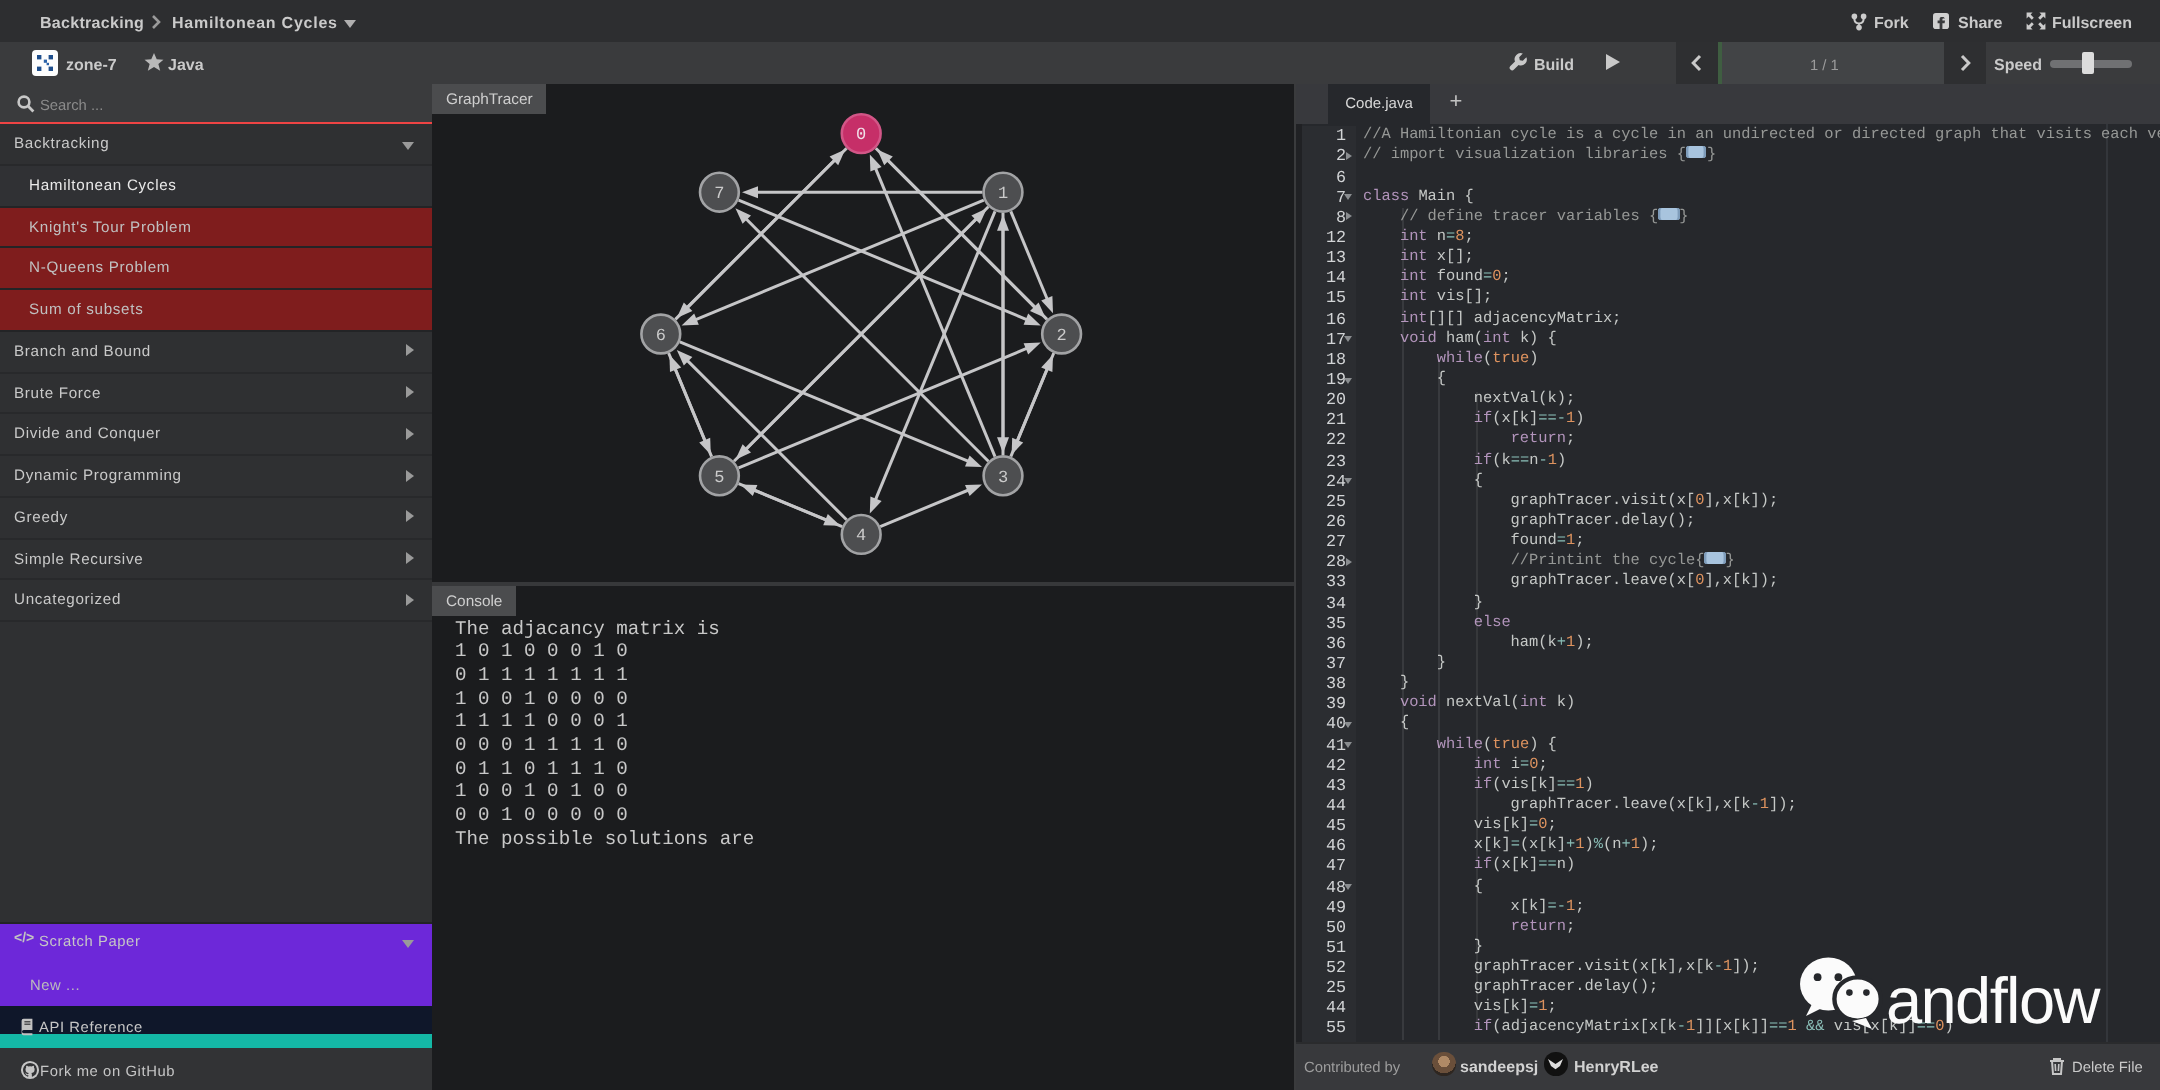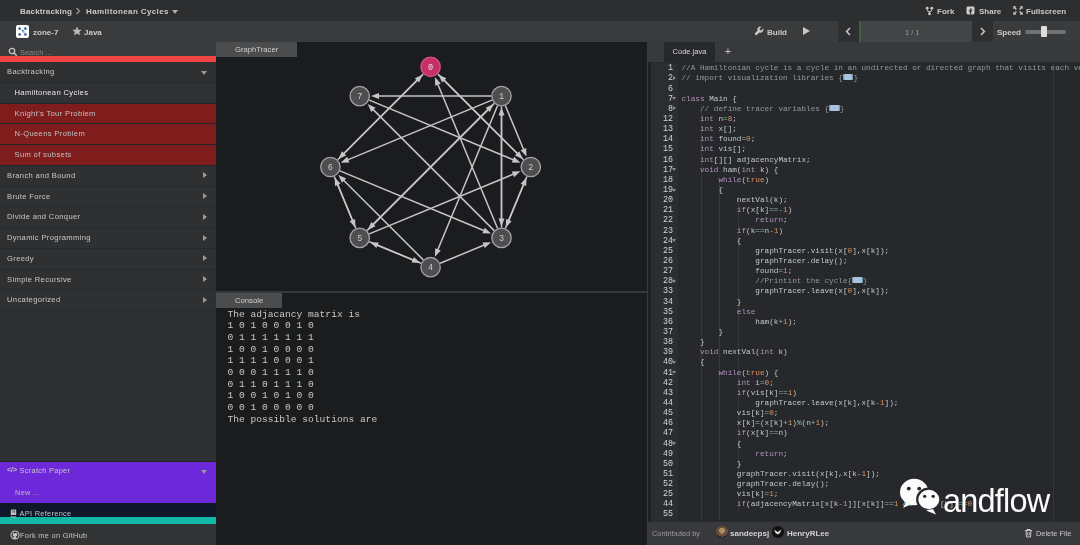--- a/index.html
+++ b/index.html
@@ -5,21 +5,21 @@
 #page{position:relative;width:1080px;height:545px}
 #topbar{position:absolute;left:0;top:0;width:1080px;height:21px;background:#2d2e30}
 #toolbar{position:absolute;left:0;top:21px;width:1080px;height:21px;background:#3a3b3d}
 #sidebar{position:absolute;left:0;top:42px;width:216px;height:503px;background:#2f3032}
 .cat{position:absolute;left:0;width:216px;height:20.75px;background:#2f3032;border-bottom:1px solid #28292b;color:#c9c9c9;font-size:7.6px;letter-spacing:0.35px;line-height:20.3px;padding-left:7px}
 .sub{position:absolute;left:0;width:216px;height:20.75px;background:#7f1d1d;border-bottom:1px solid #232426;color:#c0c0c0;font-size:7.6px;letter-spacing:0.35px;line-height:20.3px;padding-left:14.5px}
 .sub.sel{background:#303134;color:#e9e9e9}
 .car-d{position:absolute;right:9px;top:8.5px;border-left:3.4px solid transparent;border-right:3.4px solid transparent;border-top:4px solid #9a9a9a}
 .car-r{position:absolute;right:9px;top:6.5px;border-top:3.4px solid transparent;border-bottom:3.4px solid transparent;border-left:4px solid #9a9a9a}
 #mid{position:absolute;left:216px;top:42px;width:432px;height:503px;background:#1b1c1e}
-.vtab{position:absolute;background:#4b4c4e;color:#cfcfcf;font-size:7.7px;line-height:15px;height:15px;padding:0 19px}
+.vtab{position:absolute;background:#4b4c4e;color:#cfcfcf;font-size:7.7px;line-height:15px;height:15px;padding:0 7px}
 #console{position:absolute;left:11.5px;top:266.8px;font-family:"Liberation Mono",monospace;font-size:9.6px;line-height:11.65px;color:#c8c8c8}
 #midhr{position:absolute;left:0;top:249px;width:432px;height:2px;background:#37383a}
 #editor{position:absolute;left:647px;top:42px;width:433px;height:503px;background:#26282c;border-left:1.5px solid #3a3b3d}
 #tabbar{position:absolute;left:0;top:0;width:431.5px;height:20px;background:#38393d}
 #acttab{position:absolute;left:16px;top:0;width:51px;height:20px;background:#26282c;color:#d8d8d8;font-size:7.5px;line-height:20px;text-align:center}
 #plus{position:absolute;left:67.5px;top:0;width:25px;height:20px;color:#c2c2c2;font-size:11px;line-height:19px;text-align:center}
 #darkstrip{position:absolute;left:0;top:20px;width:3px;height:483px;background:#202124}
 #gutter{position:absolute;left:3px;top:21.3px;width:27px;background:#2b2d31;height:482px}
 .gl{height:10.15px;line-height:10.15px;font-family:"Liberation Mono",monospace;font-size:8.4px;color:#d2d4d6;text-align:right;padding-right:5px}
 #codebox{position:absolute;left:33.5px;top:21.3px;width:398px;height:482px;overflow:hidden}
@@ -93,21 +93,21 @@
   <div style="position:absolute;left:971.5px;top:0px;width:21.5px;height:21px;background:#2e2f31"></div>
   <svg style="position:absolute;left:979px;top:6px" width="7" height="9">
         <polyline points="2,1 5.4,4.5 2,8" stroke="#c9c9c9" stroke-width="1.5" fill="none"></polyline>
       </svg>
   <span class="uib" style="left:997px;top:6.5px">Speed</span>
   <div style="position:absolute;left:1025px;top:9.3px;width:41px;height:3.4px;background:#707173;border-radius:2px"></div>
   <div style="position:absolute;left:1040.5px;top:5.3px;width:6.5px;height:10.5px;background:#dcdcdc;border-radius:1px"></div>
 </div>
 
 <div id="sidebar">
-  <div style="position:absolute;left:0;top:0;width:216px;height:20px;background:#3a3b3d;border-bottom:6px solid #ef4444">
+  <div style="position:absolute;left:0;top:0;width:216px;height:20px;background:#3a3b3d;border-bottom:1px solid #ef4444">
     <svg style="position:absolute;left:7.5px;top:5px" width="10" height="10">
           <circle cx="4" cy="4" r="2.7" stroke="#c7c7c7" stroke-width="1.3" fill="none"></circle>
           <line x1="6.1" y1="6.1" x2="8.7" y2="8.7" stroke="#c7c7c7" stroke-width="1.4"></line>
         </svg>
     <span class="ui" style="left:20px;top:6px;color:#8b8b8b">Search ...</span>
   </div>
   <div style="position:absolute;left:0;top:20px;width:216px;height:483px;background:#2f3032"></div>
   <div class="cat" style="top:20.0px">Backtracking<span class="car-d"></span></div>
       <div class="sub sel" style="top:40.75px">Hamiltonean Cycles</div>
       <div class="sub" style="top:61.5px">Knight's Tour Problem</div>
@@ -315,20 +315,21 @@
         <div class="cl">    <span class="k">void</span> nextVal(<span class="k">int</span> k)</div>
         <div class="cl">    {</div>
         <div class="cl">        <span class="k">while</span>(<span class="t">true</span>) {</div>
         <div class="cl">            <span class="k">int</span> i<span class="o">=</span><span class="n">0</span>;</div>
         <div class="cl">            <span class="k">if</span>(vis[k]<span class="o">==</span><span class="n">1</span>)</div>
         <div class="cl">                graphTracer.leave(x[k],x[k<span class="o">-</span><span class="n">1</span>]);</div>
         <div class="cl">            vis[k]<span class="o">=</span><span class="n">0</span>;</div>
         <div class="cl">            x[k]<span class="o">=</span>(x[k]<span class="o">+</span><span class="n">1</span>)<span class="o">%</span>(n<span class="o">+</span><span class="n">1</span>);</div>
         <div class="cl">            <span class="k">if</span>(x[k]<span class="o">==</span>n)</div>
         <div class="cl">            {</div>
+        <div class="cl">                x[k]<span class="o">=-</span><span class="n">1</span>;</div>
         <div class="cl">                <span class="k">return</span>;</div>
         <div class="cl">            }</div>
         <div class="cl">            graphTracer.visit(x[k],x[k<span class="o">-</span><span class="n">1</span>]);</div>
         <div class="cl">            graphTracer.delay();</div>
         <div class="cl">            vis[k]<span class="o">=</span><span class="n">1</span>;</div>
         <div class="cl">            <span class="k">if</span>(adjacencyMatrix[x[k<span class="o">-</span><span class="n">1</span>]][x[k]]<span class="o">==</span><span class="n">1</span> <span class="o">&amp;&amp;</span> vis[x[k]]<span class="o">==</span><span class="n">0</span>)</div>
       </div>
 </div>
 <div style="position:absolute;left:650px;top:63.3px;width:430px;height:0px"></div>
 <div style="position:absolute;left:673px;top:75.7px;width:0;height:0;border-top:2.6px solid transparent;border-bottom:2.6px solid transparent;border-left:3.6px solid #8a8d90"></div>

